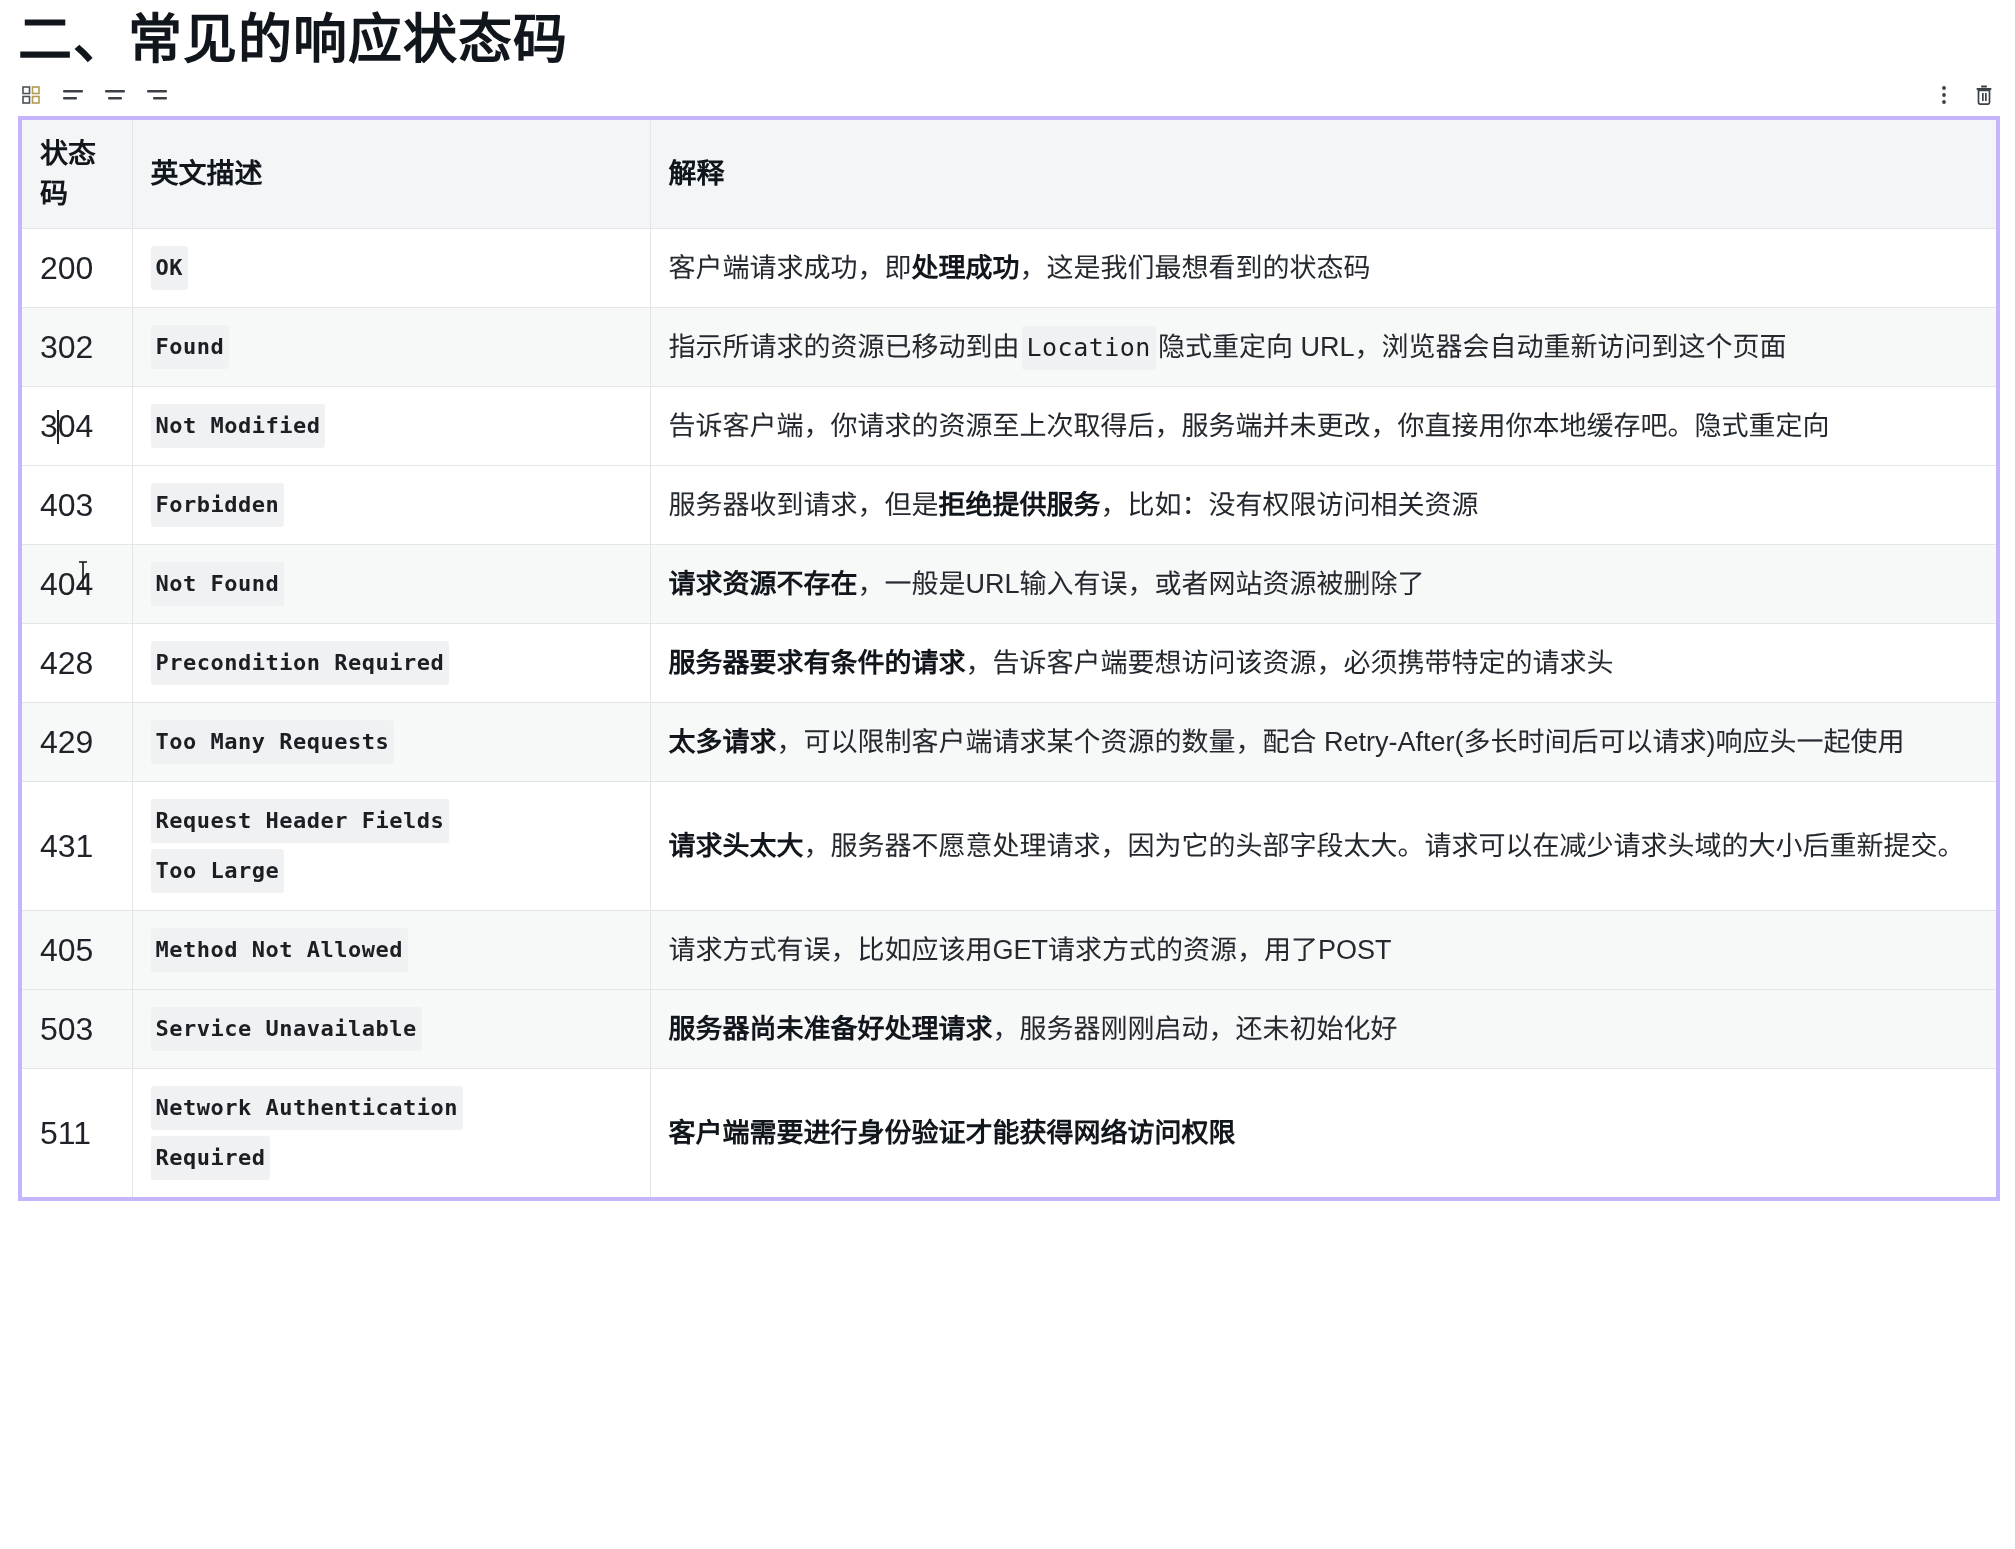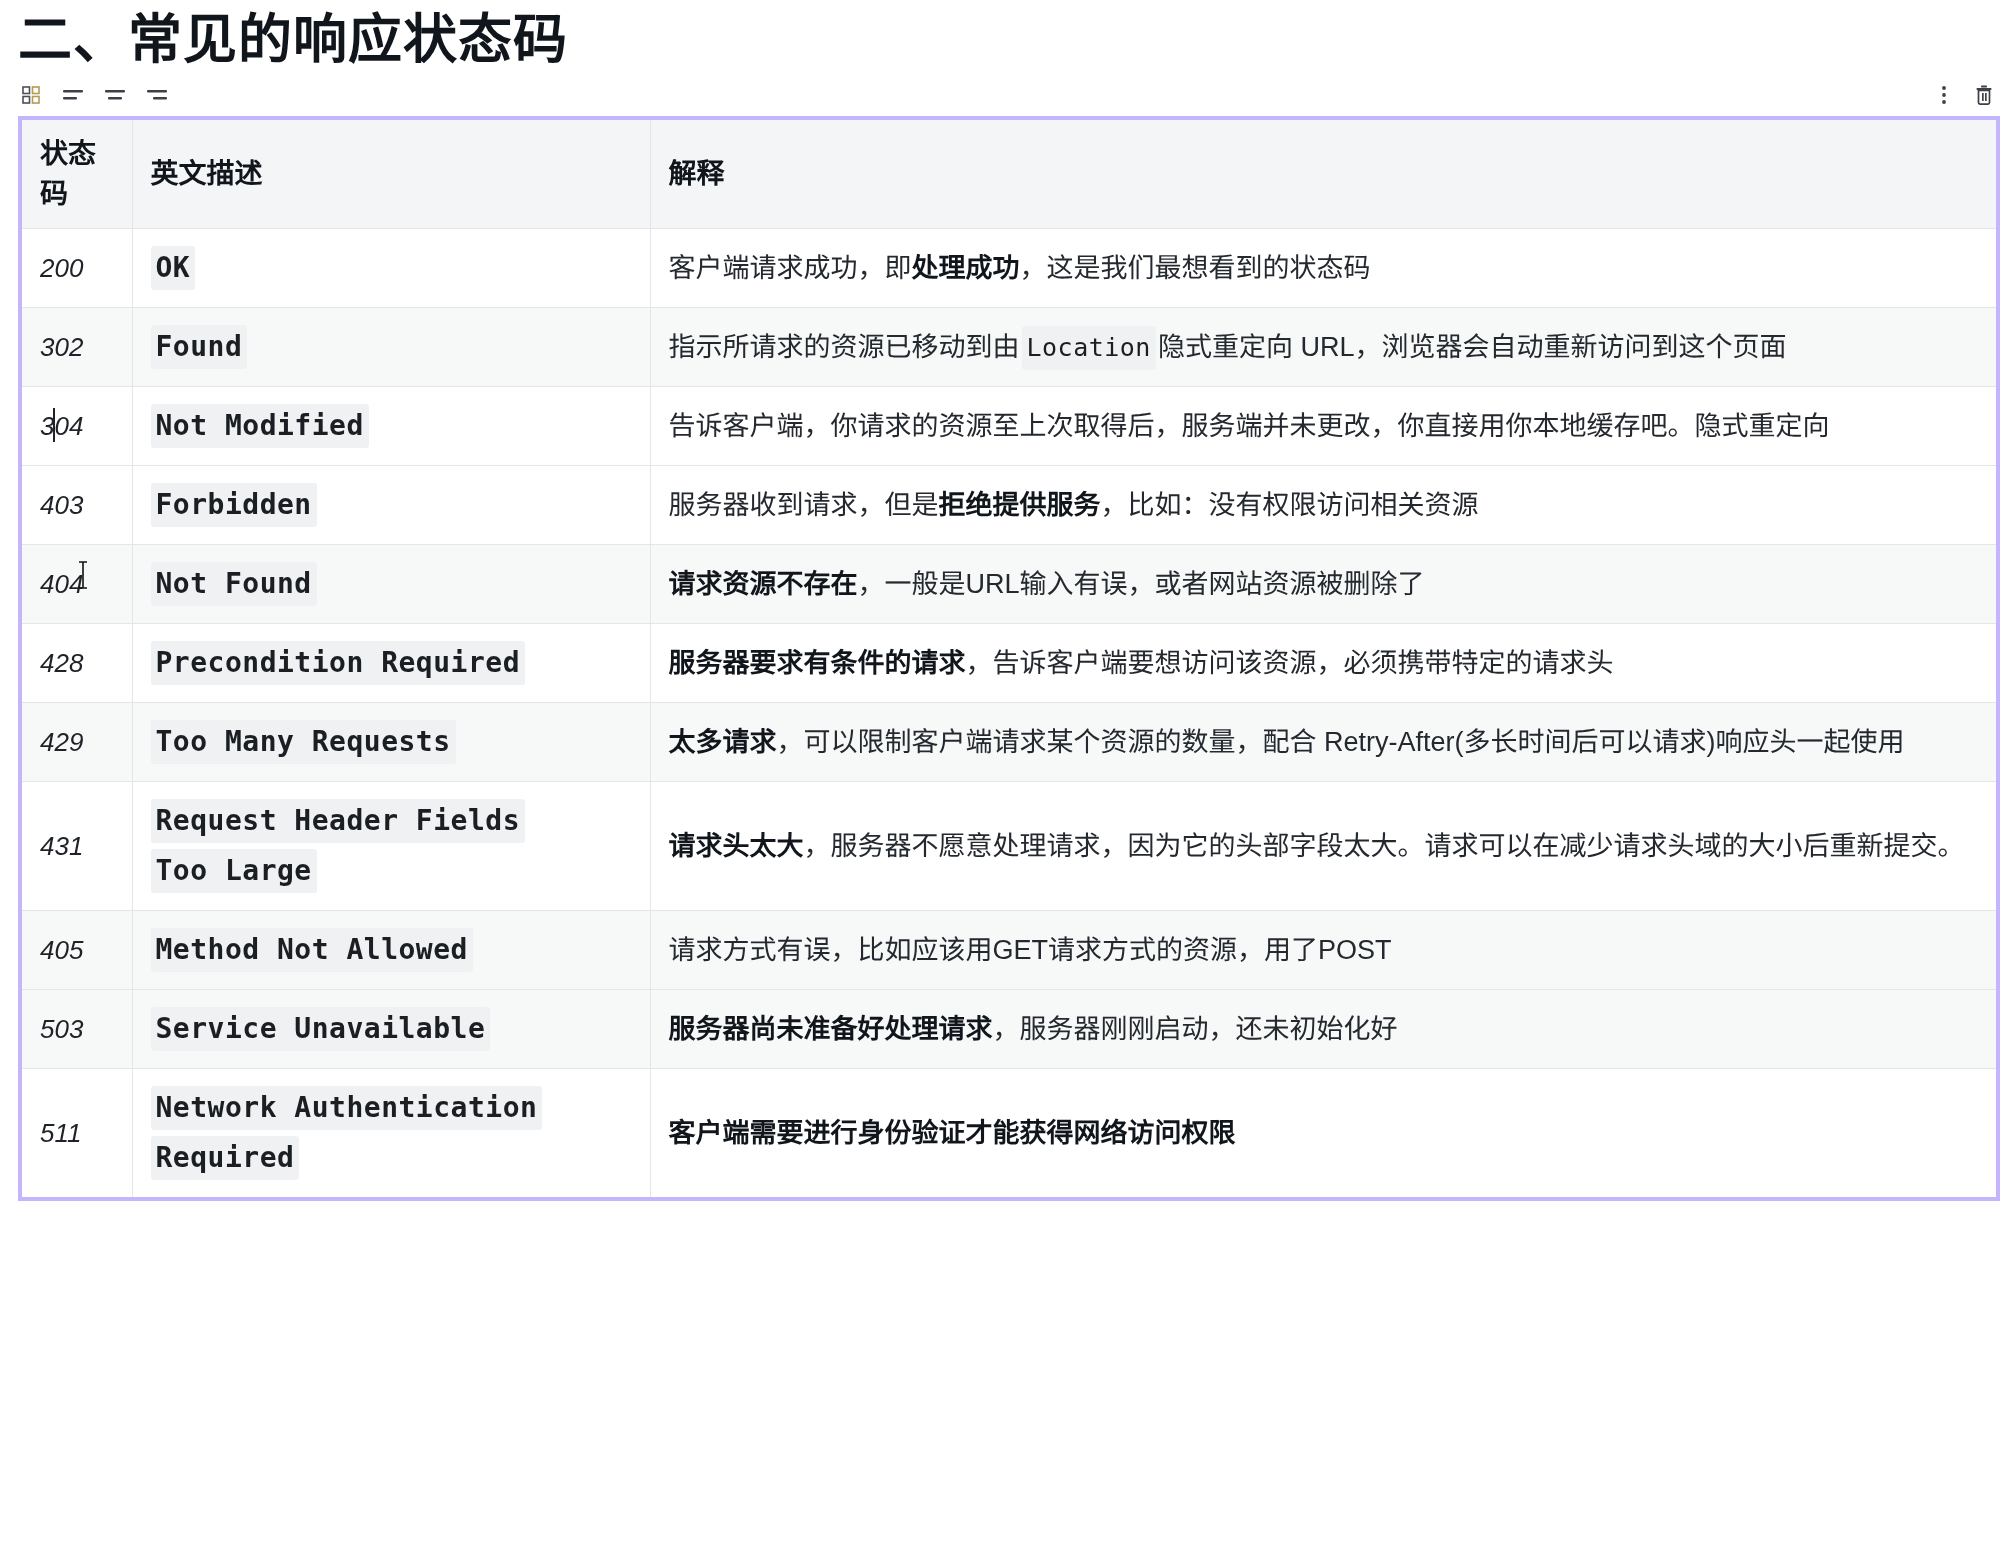--- a/index.html
+++ b/index.html
@@ -106,42 +106,41 @@
     vertical-align: middle;
   }
   th.th-code   { padding-left: 16px; }
   th.th-desc   { padding-left: 22px; }
   th.th-expl   { padding-left: 22px; }
 
   table.status-table tbody tr { background: #ffffff; }
   table.status-table tbody tr.alt { background: #f7f8f8; }
 
   td.cell-code {
-    font-size: 26px;
+    font-size: 32px;
     line-height: 40px;
     color: #1f2329;
     padding-left: 16px;
     white-space: nowrap;
-    font-style: italic;
   }
   td.cell-desc {
     padding-left: 22px;
     font-size: 0;      
   }
   td.cell-expl {
     padding-left: 22px;
     font-size: 27px;
     line-height: 46px;
     color: #24292f;
   }
 
   
   code.chip {
     font-family: "DejaVu Sans Mono", "Liberation Mono", monospace;
-    font-size: 28px;
+    font-size: 22px;
     line-height: 40px;
     background: #f0f1f2;
     color: #1b1f24;
     padding: 2px 5px;
     border-radius: 3px;
     font-weight: 700;
     letter-spacing: 0.5px;
     white-space: pre;
     display: inline-block;
     margin: 3px 0;

